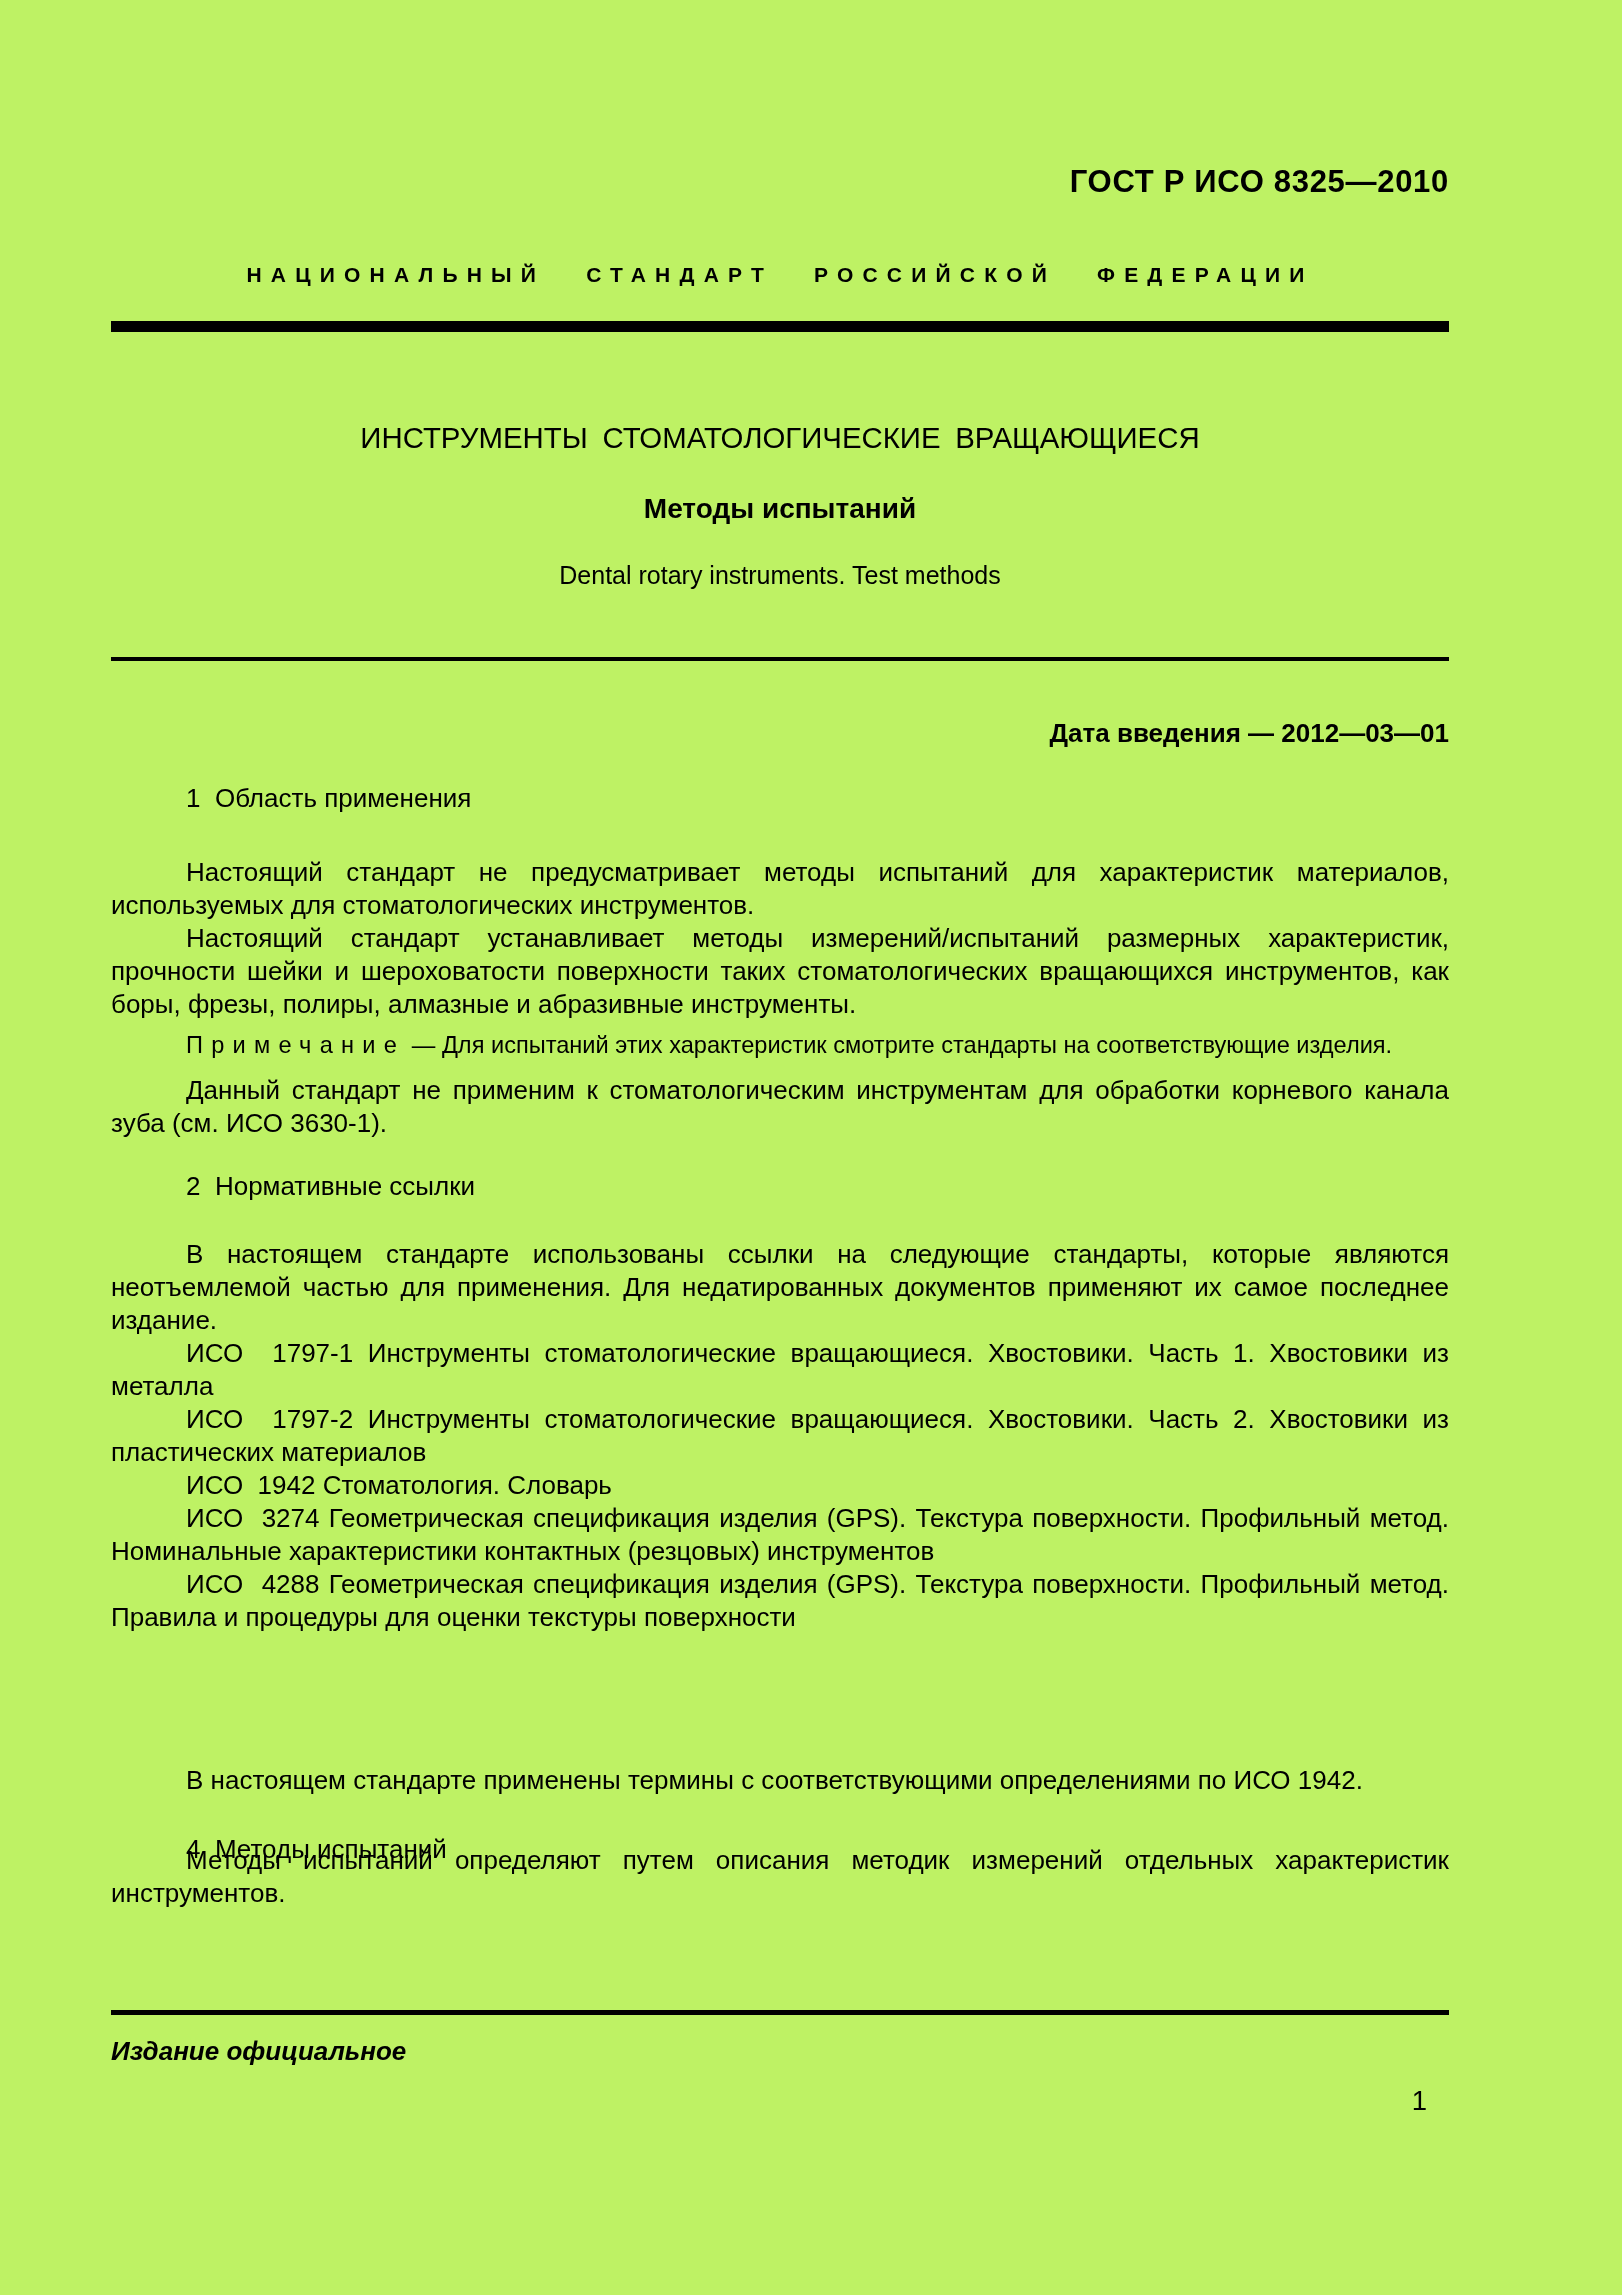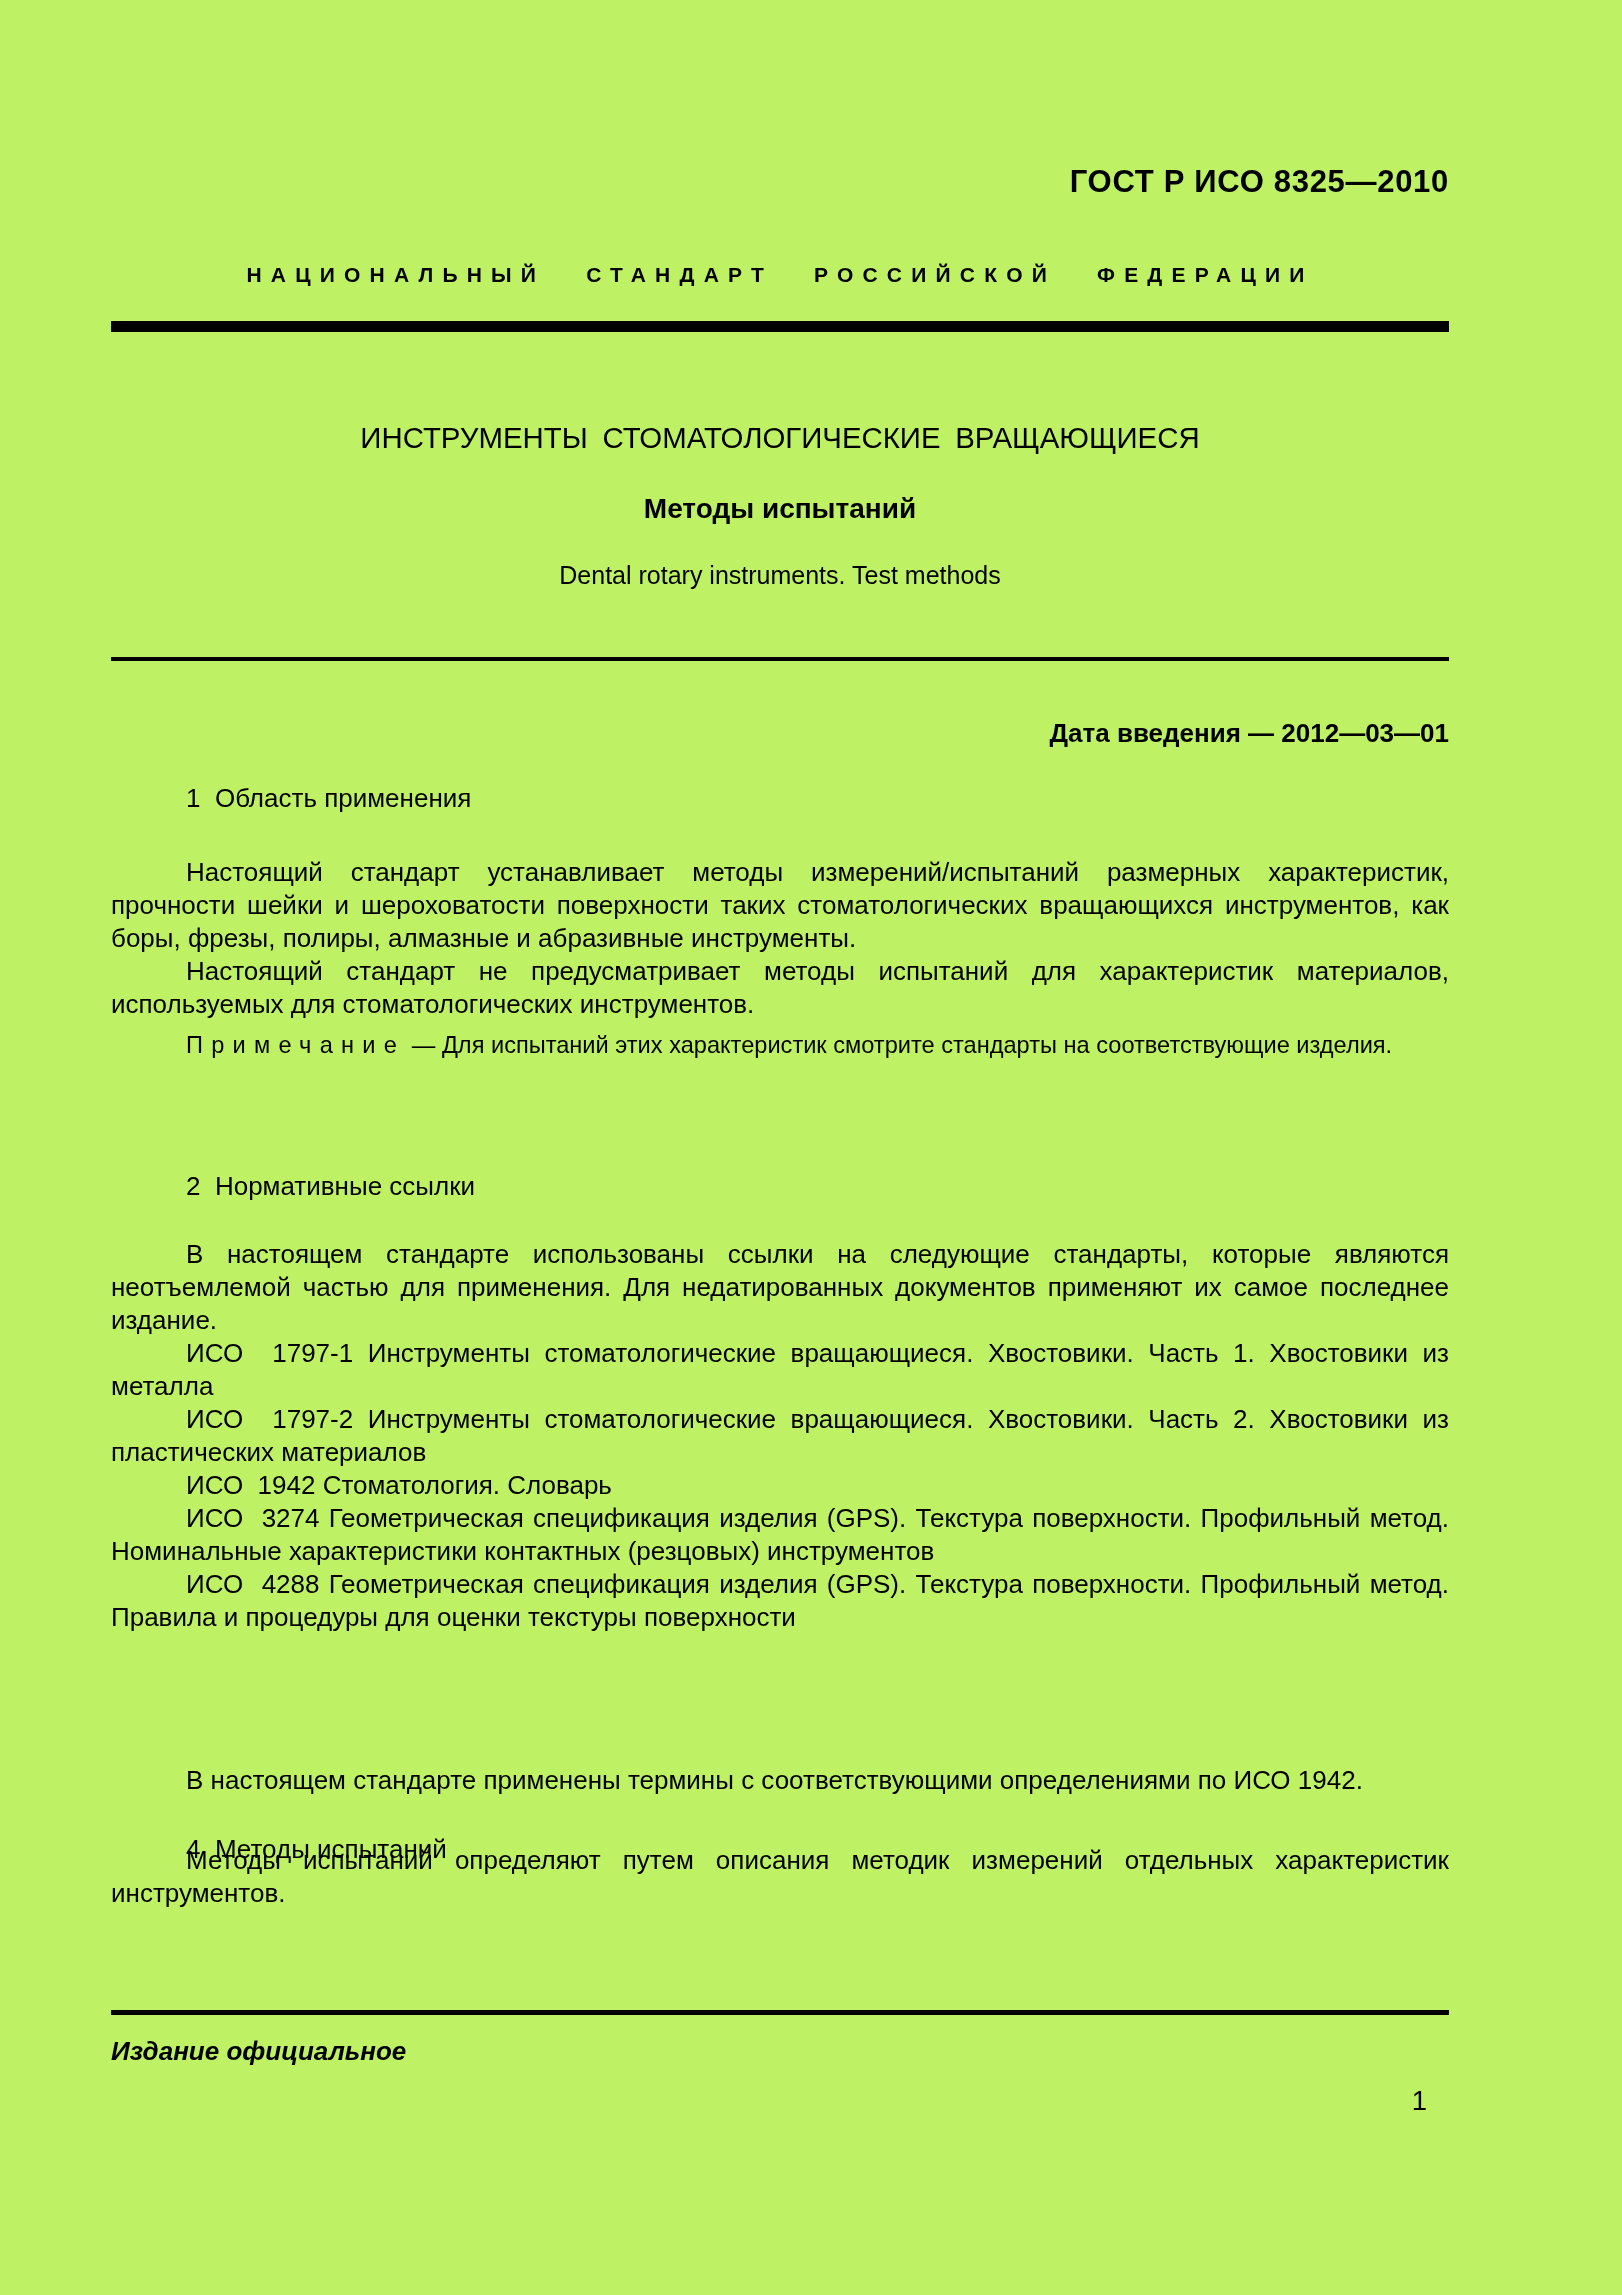--- a/index.html
+++ b/index.html
@@ -108,26 +108,29 @@
 
   <div class="abs doc-subtitle-en">Dental rotary instruments. Test methods</div>
 
   <div class="abs thin-rule"></div>
 
   <div class="abs date-line">Дата введения — 2012—03—01</div>
 
   <div class="abs sec-heading" style="top:783px">1&nbsp; Область применения</div>
 
   <div class="abs body-text" style="top:856px">
+    <p>Настоящий стандарт не предусматривает методы испытаний для характеристик материалов, используемых для стоматологических инструментов.</p>
     <p>Настоящий стандарт устанавливает методы измерений/испытаний размерных характеристик, прочности шейки и шероховатости поверхности таких стоматологических вращающихся инструментов, как боры, фрезы, полиры, алмазные и абразивные инструменты.</p>
-    <p>Настоящий стандарт не предусматривает методы испытаний для характеристик материалов, используемых для стоматологических инструментов.</p>
   </div>
 
   <div class="abs note" style="top:1030px"><span class="note-label">Примечание</span> <span>— Для испытаний этих характеристик смотрите стандарты на соответствующие изделия.</span></div>
 
+  <div class="abs body-text" style="top:1074px">
+    <p>Данный стандарт не применим к стоматологическим инструментам для обработки корневого канала зуба (см. ИСО 3630-1).</p>
+  </div>
 
   <div class="abs sec-heading" style="top:1171px">2&nbsp; Нормативные ссылки</div>
 
   <div class="abs body-text" style="top:1238px">
     <p>В настоящем стандарте использованы ссылки на следующие стандарты, которые являются неотъемлемой частью для применения. Для недатированных документов применяют их самое последнее издание.</p>
     <p>ИСО&nbsp; 1797-1 Инструменты стоматологические вращающиеся. Хвостовики. Часть 1. Хвостовики из металла</p>
     <p>ИСО&nbsp; 1797-2 Инструменты стоматологические вращающиеся. Хвостовики. Часть 2. Хвостовики из пластических материалов</p>
     <p>ИСО&nbsp; 1942 Стоматология. Словарь</p>
     <p>ИСО&nbsp; 3274 Геометрическая спецификация изделия (GPS). Текстура поверхности. Профильный метод. Номинальные характеристики контактных (резцовых) инструментов</p>
     <p>ИСО&nbsp; 4288 Геометрическая спецификация изделия (GPS). Текстура поверхности. Профильный метод. Правила и процедуры для оценки текстуры поверхности</p>

